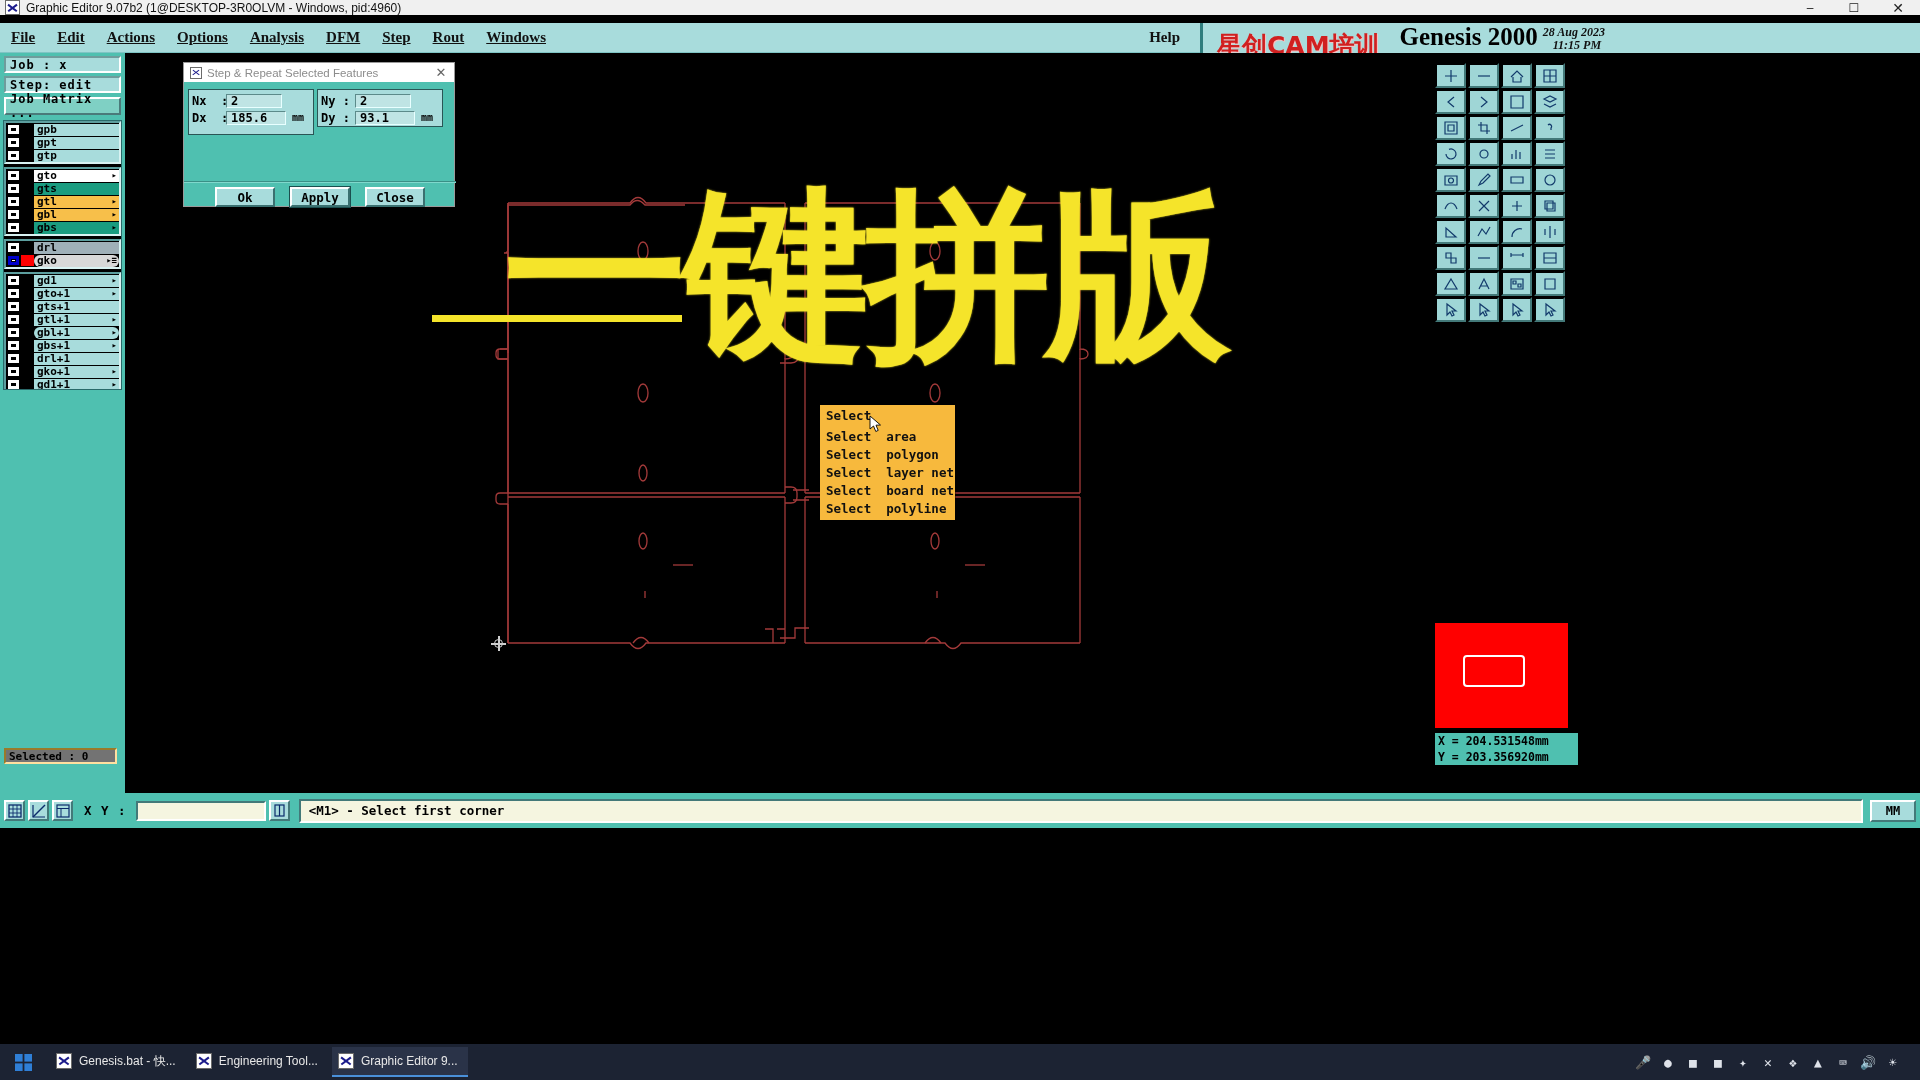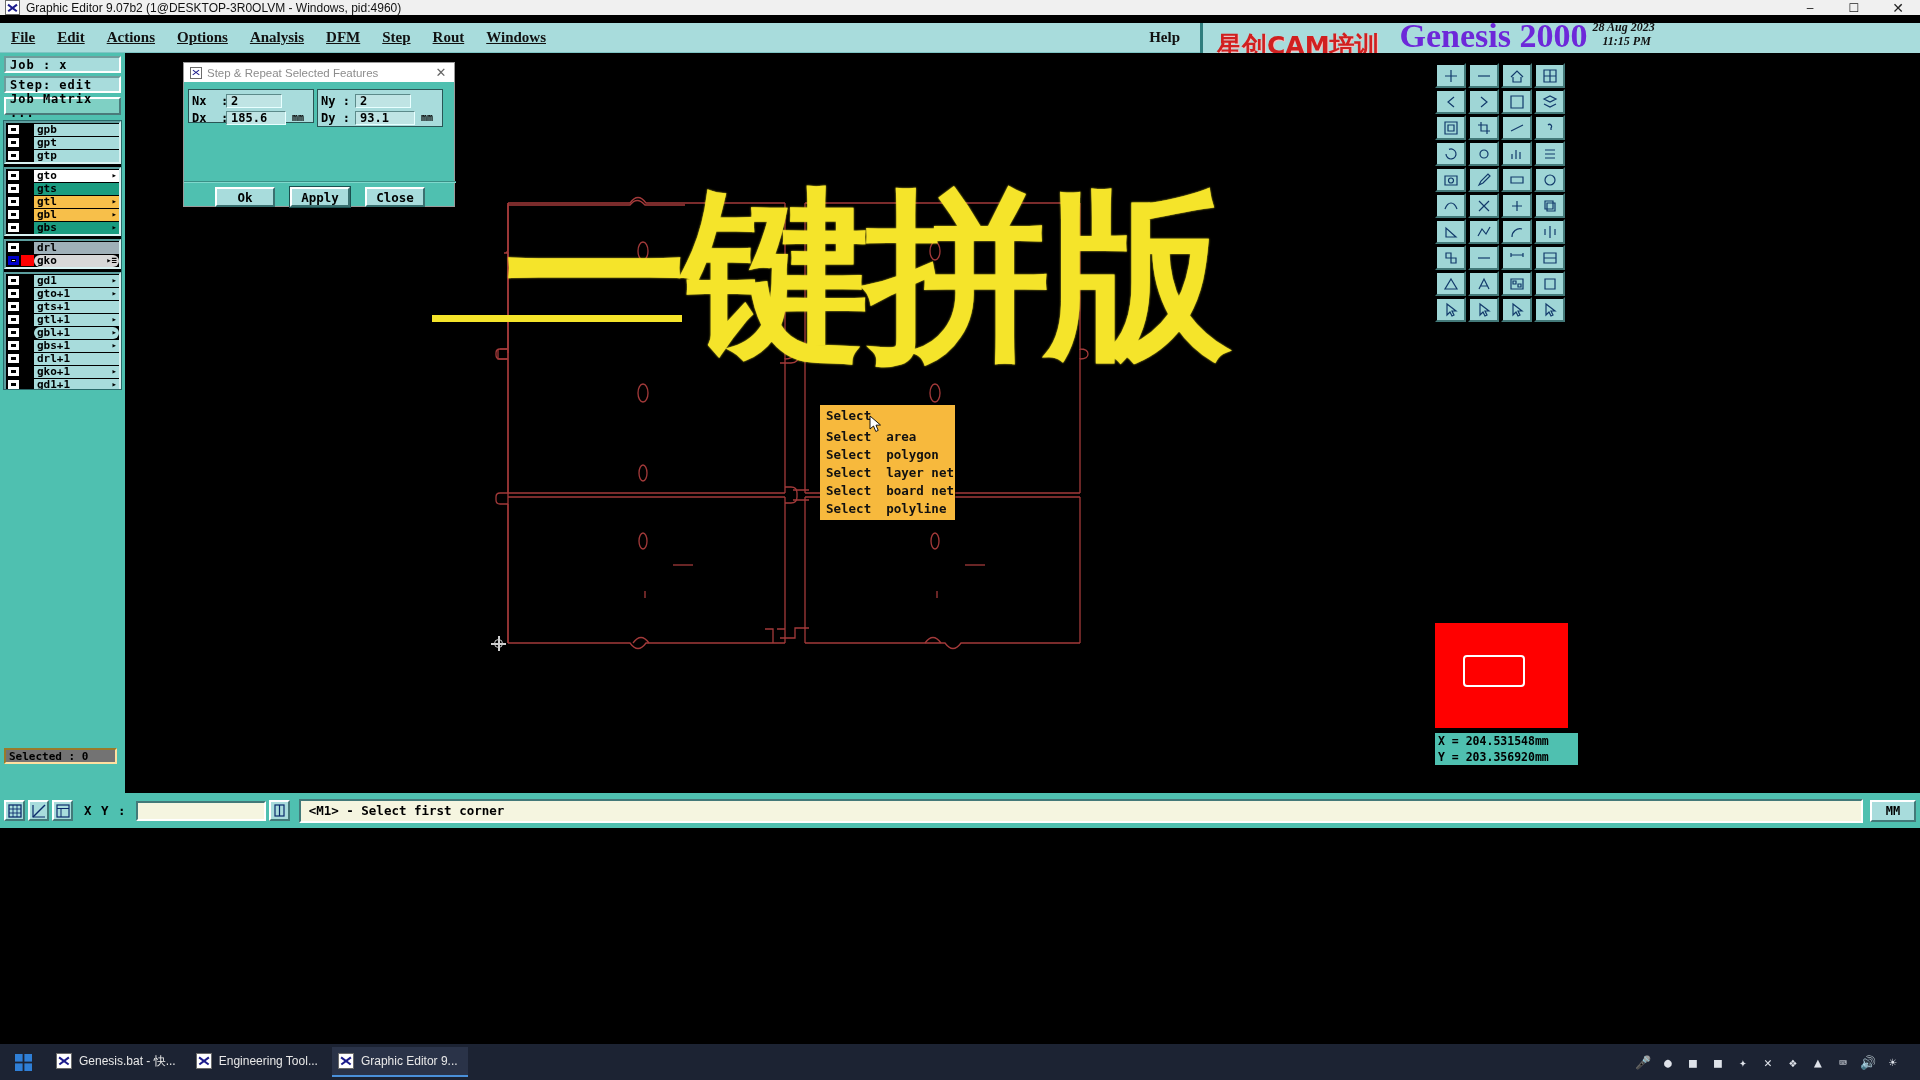--- a/index.html
+++ b/index.html
@@ -48,21 +48,21 @@
     background:#a8dcdc; display:flex; align-items:center;
     border-left:3px solid #2e7d7d;
   }
   #brand-cn {
     font-family:"DejaVu Sans", sans-serif; font-size:25px; font-weight:bold;
     color:#d02020; margin-left:14px; letter-spacing:0px;
     text-shadow:1px 1px 0 #f9c0c0;
   }
   #brand-right { margin-left:20px; display:flex; align-items:flex-start; }
   #brand-gen {
-    font-family:"Liberation Serif", serif; font-size:34px; font-weight:bold; color:#6d28d9;
+    font-family:"Liberation Serif", serif; font-size:25px; font-weight:bold; color:#000000;
     line-height:1;
   }
   #brand-sub {
     font-family:"Liberation Serif", serif; font-style:italic; font-weight:bold;
     font-size:13px; color:#111; text-align:center; margin-top:3px;
   }
   #brand-datetime {
     font-family:"Liberation Serif", serif; font-style:italic; font-weight:bold;
     font-size:12px; color:#111; line-height:1.15; margin-left:5px; margin-top:2px;
   }
@@ -244,21 +244,21 @@
   }
   #dlg-title .dicon::before { transform:rotate(37deg); }
   #dlg-title .dicon::after  { transform:rotate(-37deg); }
   #dlg-close {
     margin-left:auto; width:26px; text-align:center; font-size:13px; color:#666;
   }
   .dlg-fieldset {
     position:absolute; background:#a8dcdc;
     border:1px solid #2a5555; padding:2px 3px;
   }
-  #fs-x { left:4px; top:26px; width:126px; height:34px; }
+  #fs-x { left:4px; top:26px; width:126px; height:46px; }
   #fs-y { left:133px; top:26px; width:126px; height:38px; }
   .drow { display:flex; align-items:center; height:17px; }
   .dlabel {
     font-family:"DejaVu Sans Mono", monospace; font-size:12px; font-weight:bold;
     color:#000; width:34px; white-space:pre;
   }
   .dinput {
     height:14px; background:#bfe4e4;
     border:1px solid; border-color:#5c8a8a #e8ffff #e8ffff #5c8a8a;
     font-family:"DejaVu Sans Mono", monospace; font-size:12px; font-weight:bold;

